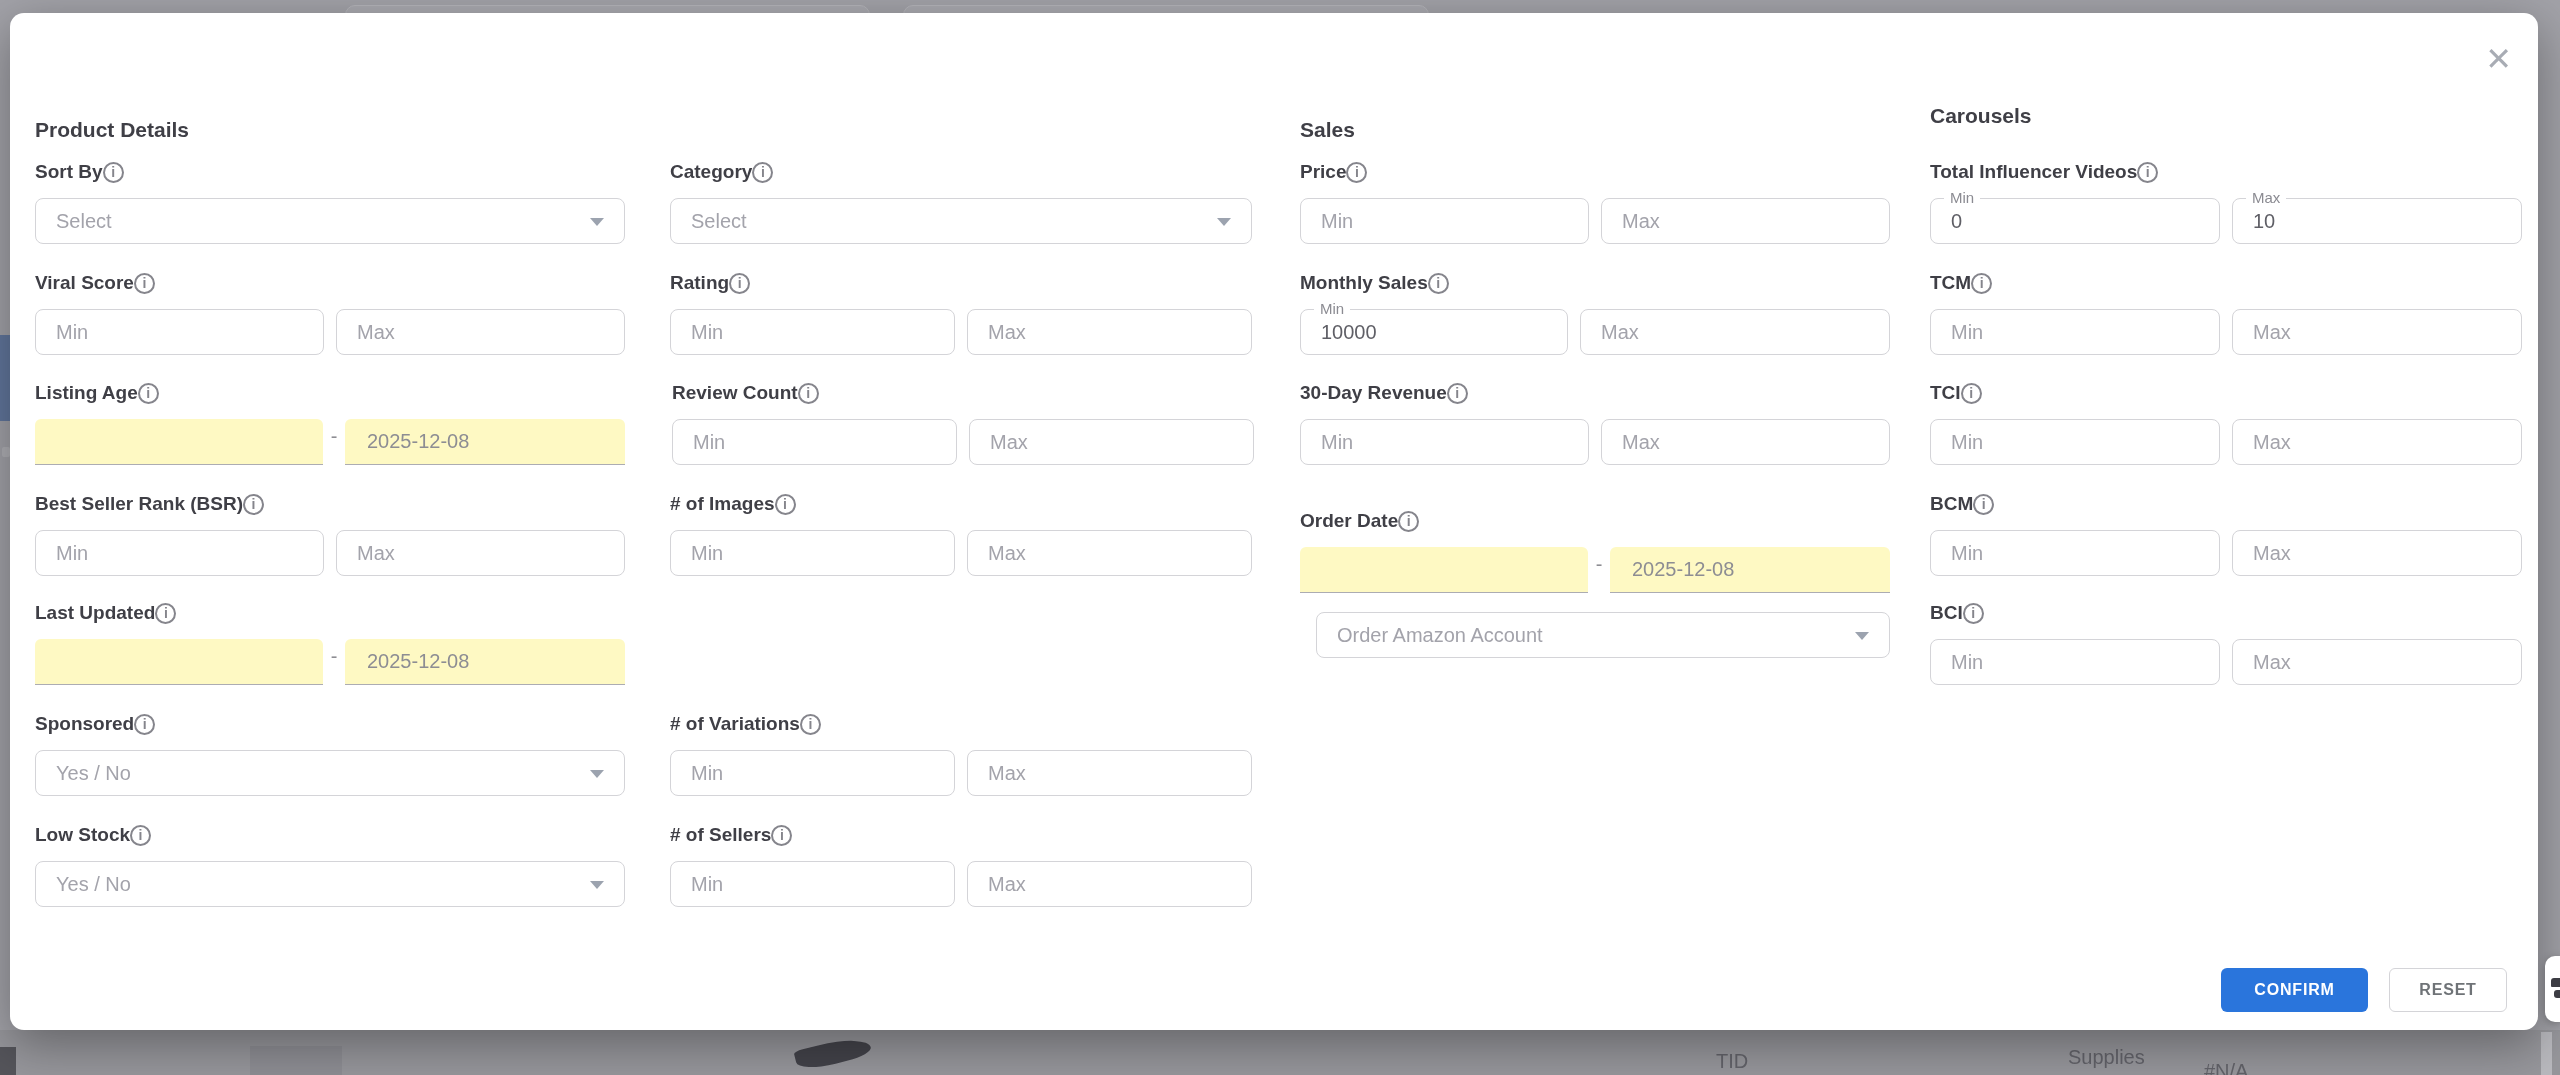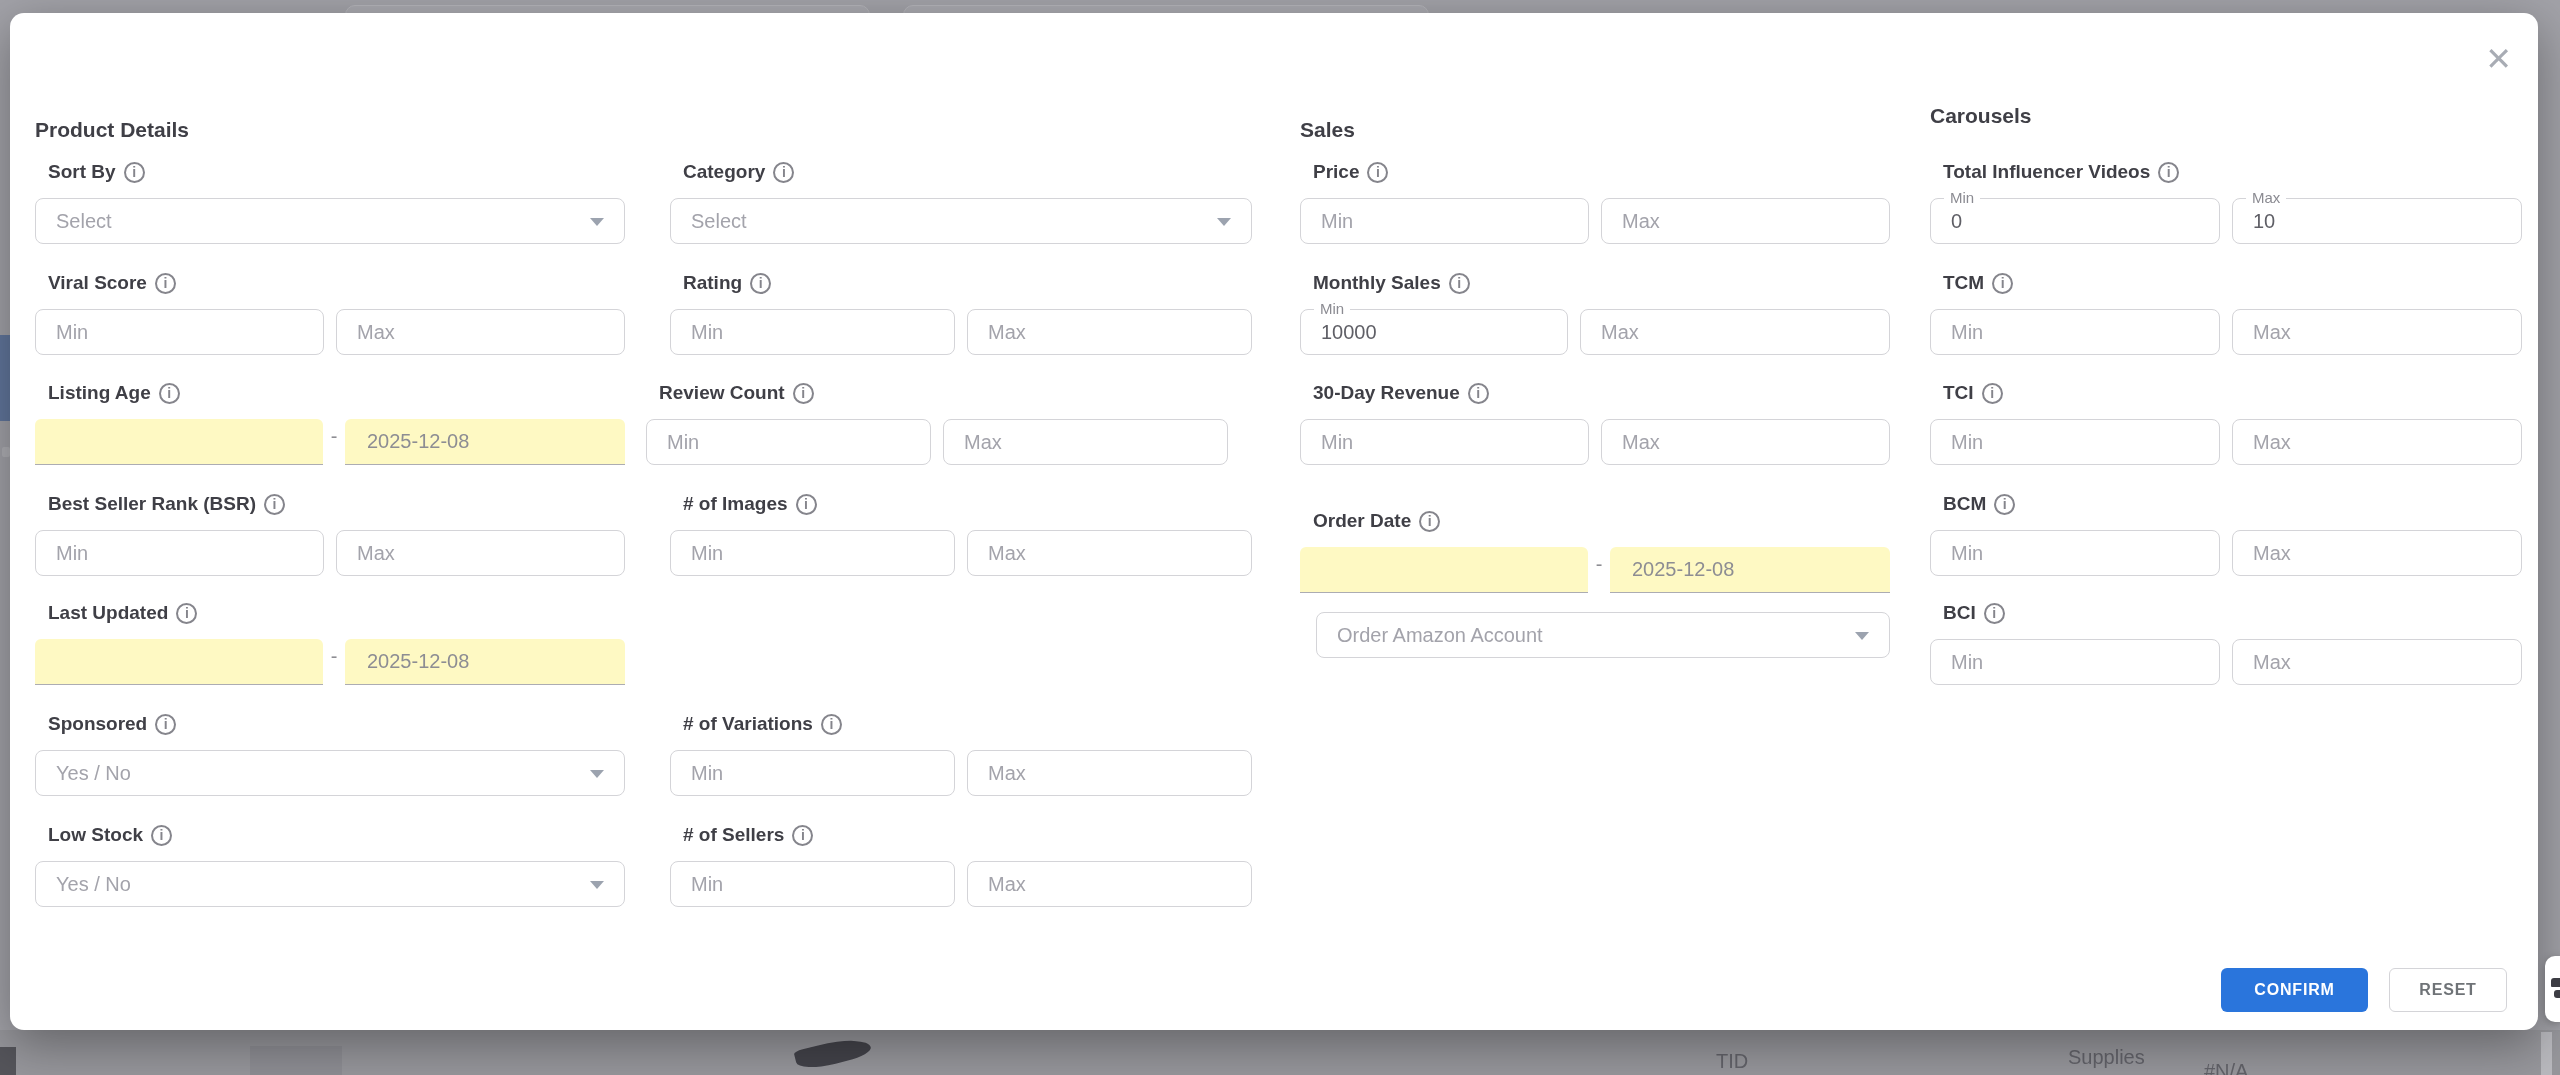--- a/index.html
+++ b/index.html
@@ -29,22 +29,22 @@
   
   .modal{position:absolute;left:10px;top:13px;width:2528px;height:1017px;background:#fff;
          border-radius:14px;box-shadow:0 14px 50px rgba(0,0,0,.35);}
   .title{position:absolute;top:24px;left:0;right:0;text-align:center;
          font-size:29px;font-weight:600;color:#434757;}
   .close{position:absolute;top:30px;right:26px;font-size:32px;line-height:1;color:#a8acb4;
          font-weight:300;cursor:pointer;}
   .sec{position:absolute;font-size:21px;font-weight:700;color:#3f3f46;}
 
   .group{position:absolute;}
-  .lbl{display:flex;align-items:center;gap:8px;height:26px;
-       font-size:19px;font-weight:700;color:#3f3f46;margin-left:13px;}
+  .lbl{display:flex;align-items:center;height:26px;
+       font-size:19px;font-weight:700;color:#3f3f46;}
   .info{width:21px;height:21px;border:2px solid #85858c;border-radius:50%;color:#85858c;
         font-size:14px;font-weight:600;display:flex;align-items:center;justify-content:center;
         flex:none;cursor:pointer;}
   .row{margin-top:13px;display:flex;gap:12px;}
 
   input.f{height:46px;border:1px solid #d4d4d8;border-radius:8px;padding:0 20px;
           font-size:20px;color:#5f5f66;background:#fff;outline:none;flex:1;min-width:0;
           font-family:inherit;}
   input.f::placeholder{color:#a3a3ab;}
 
@@ -196,21 +196,21 @@
       <div class="lbl">
           <span>Rating</span>
           <span class="info">i</span>
         </div>
       <div class="row">
         <input class="f" placeholder="Min" style="">
         <input class="f" placeholder="Max" style="">
       </div>
     </div>
 
-    <div class="group" style="left:636px;top:367px;width:582px;">
+    <div class="group" style="left:662px;top:367px;width:582px;">
       <div class="lbl">
           <span>Review Count</span>
           <span class="info">i</span>
         </div>
       <div class="row">
         <input class="f" placeholder="Min" style="">
         <input class="f" placeholder="Max" style="">
       </div>
     </div>
 

